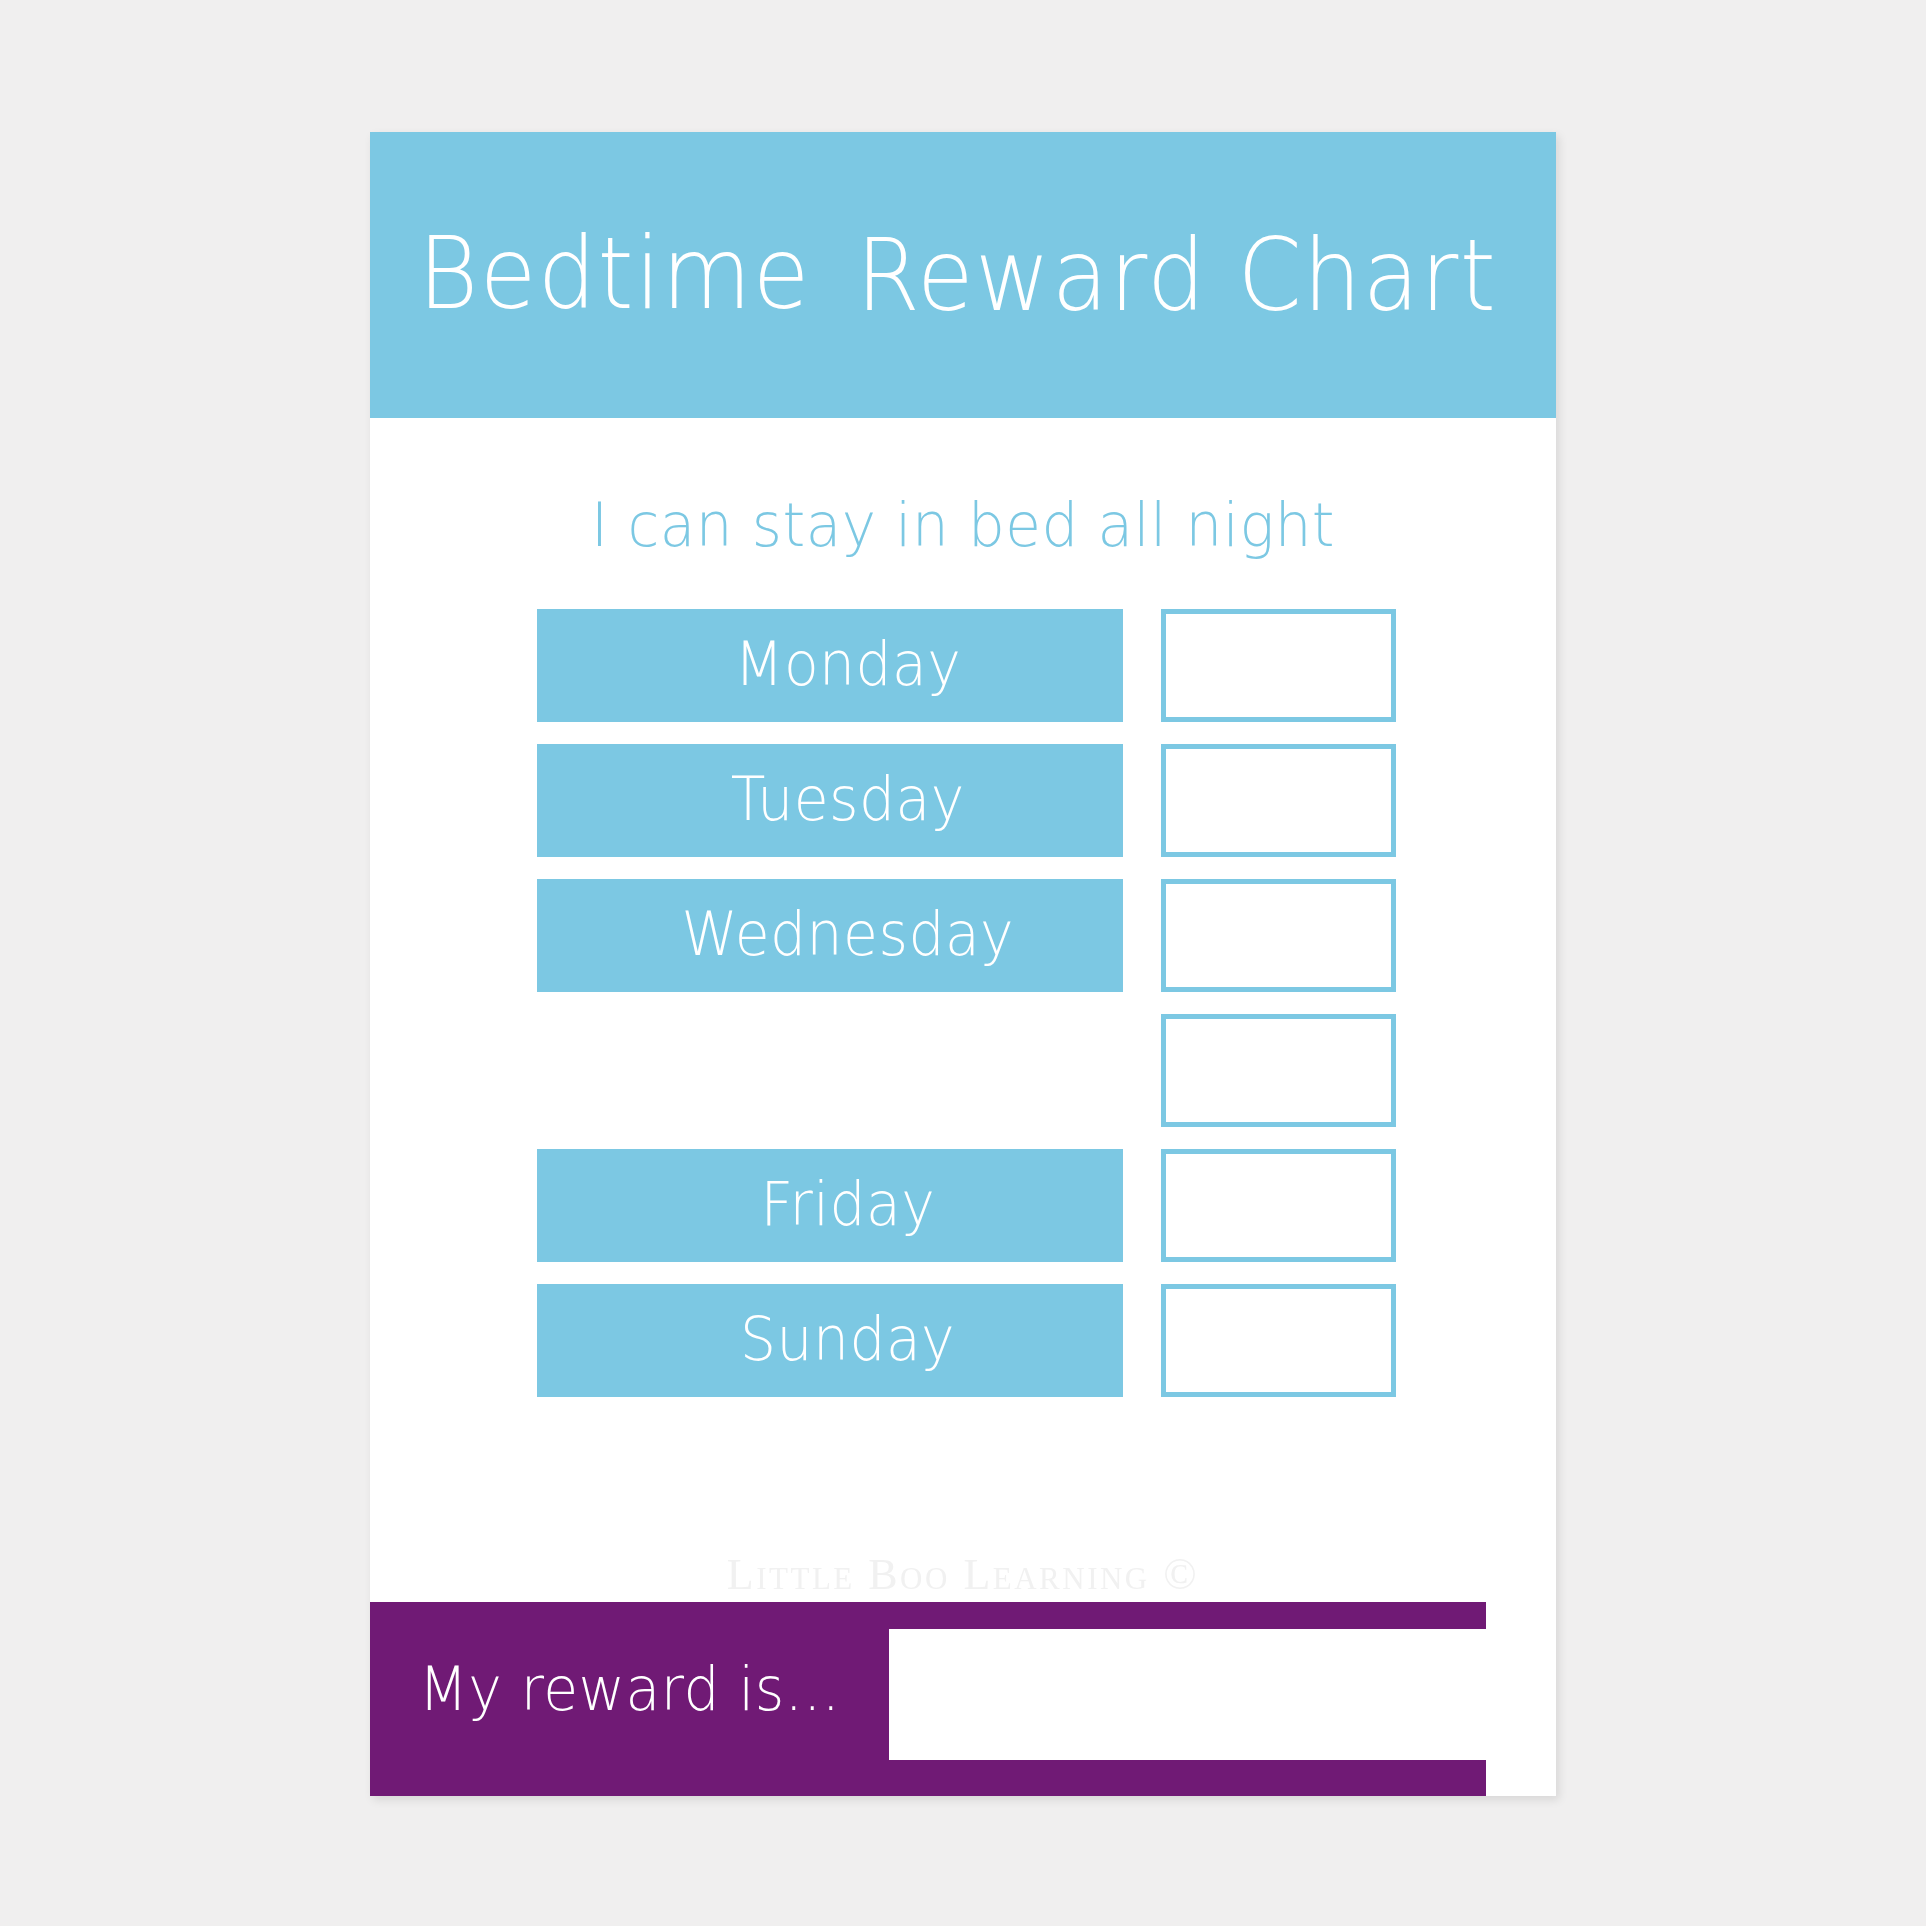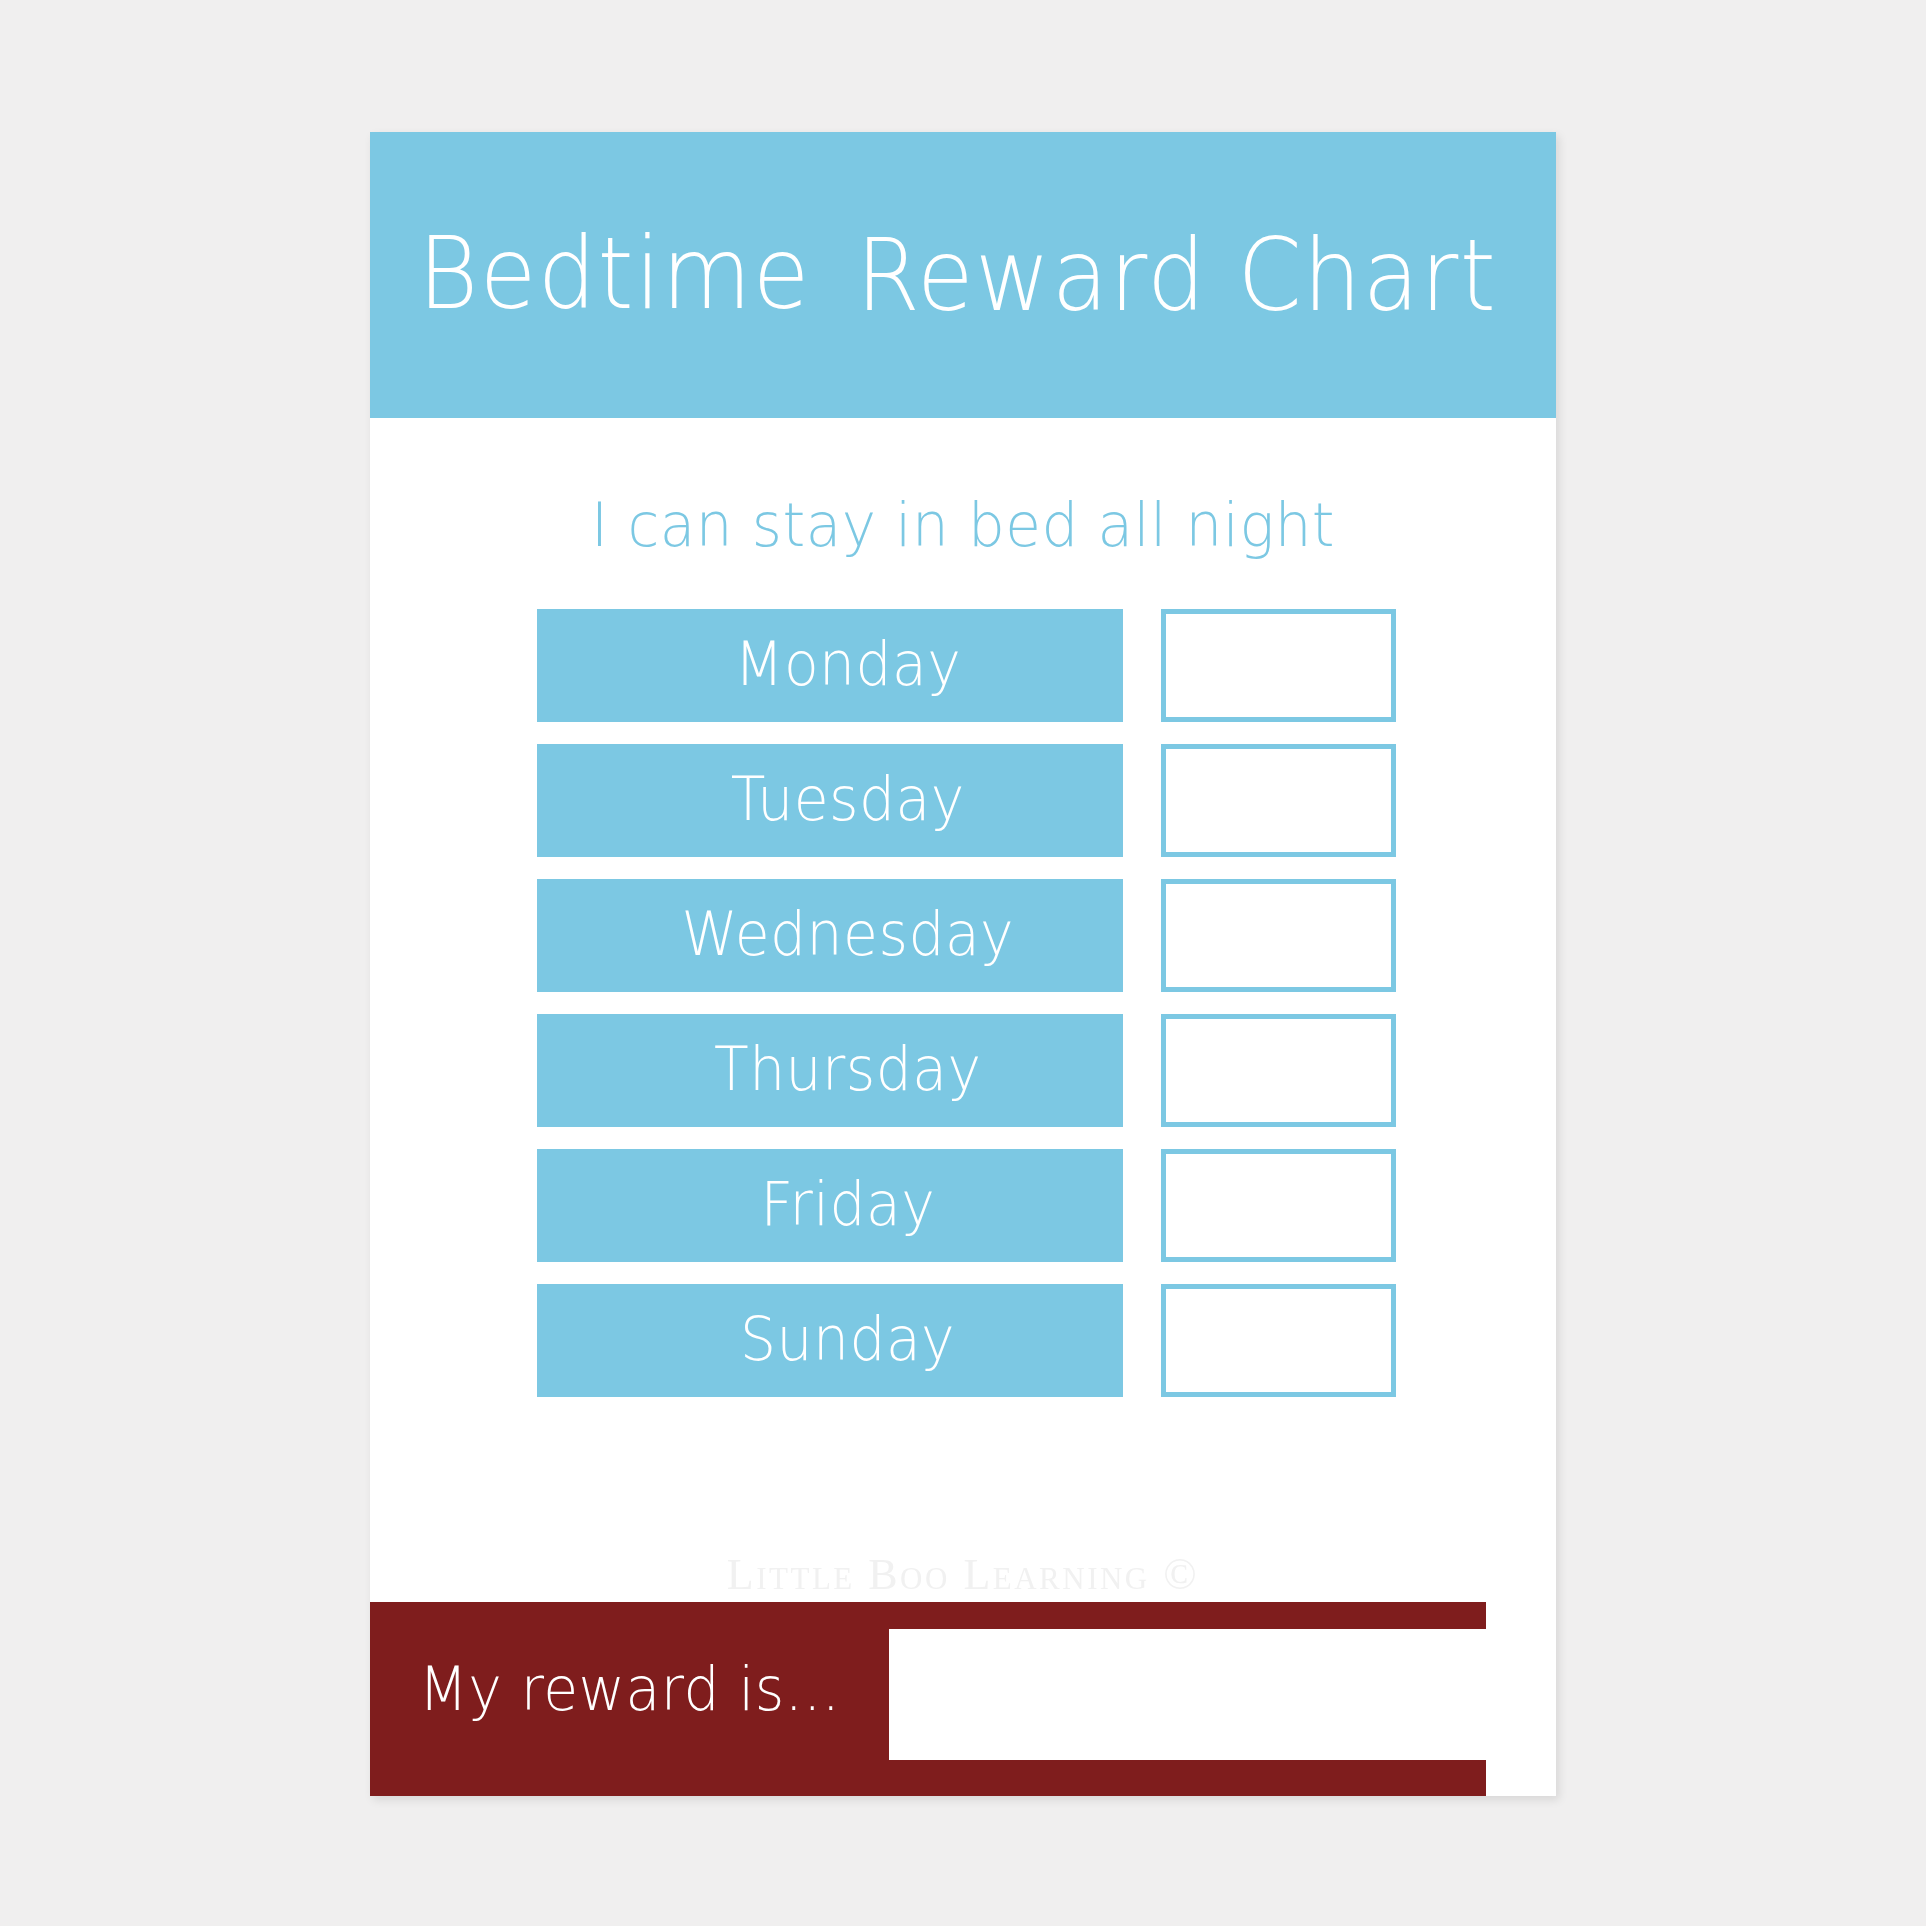--- a/index.html
+++ b/index.html
@@ -133,21 +133,21 @@
     white-space: nowrap;
   }
 
   
   #chart-footer {
     position: absolute;
     left: 0;
     top: 1470px;
     width: 1116px;
     height: 194px;
-    background: #7f1d1d;
+    background: #701a75;
   }
   #reward-label {
     position: absolute;
     left: 0px;
     top: 56px;
     width: 519px;
     text-align: center;
     color: #FFFFFF;
     font-family: "DejaVu Sans", sans-serif;
     font-weight: 300;
@@ -196,23 +196,20 @@
     </div>
 
     <div class="day-row">
       <div class="day-bar">
         <span class="day-label">Wednesday</span>
       </div>
       <div class="day-checkbox"></div>
     </div>
 
     <div class="day-row">
-      <div class="day-bar">
-        <span class="day-label">Thursday</span>
-      </div>
       <div class="day-checkbox"></div>
     </div>
 
     <div class="day-row">
       <div class="day-bar">
         <span class="day-label">Friday</span>
       </div>
       <div class="day-checkbox"></div>
     </div>
 

